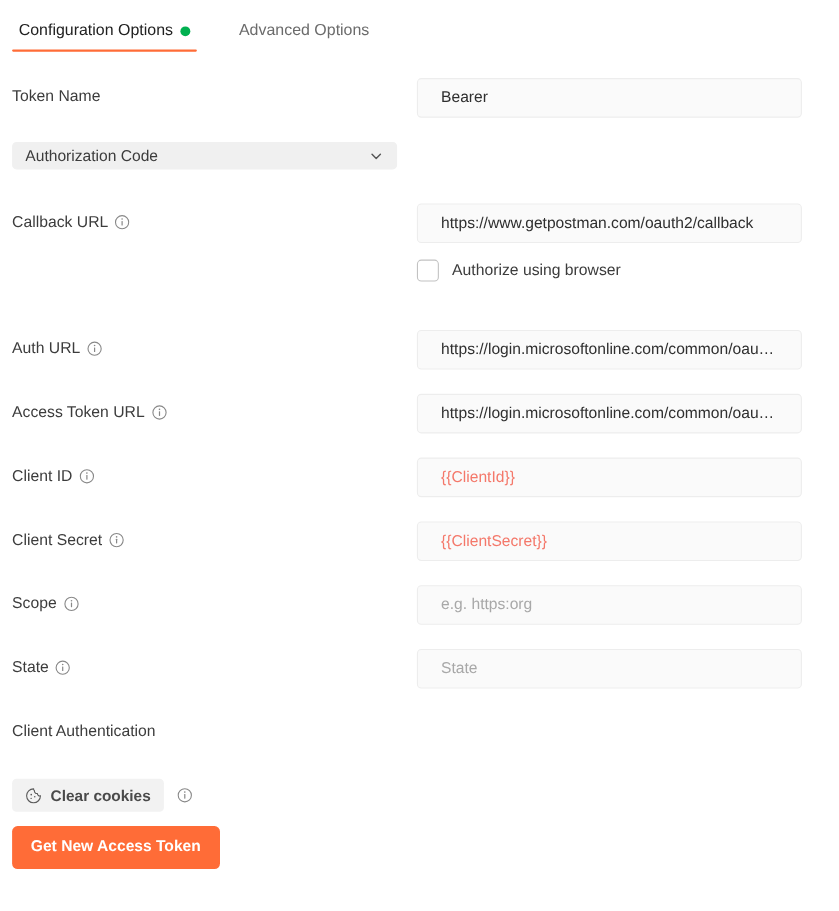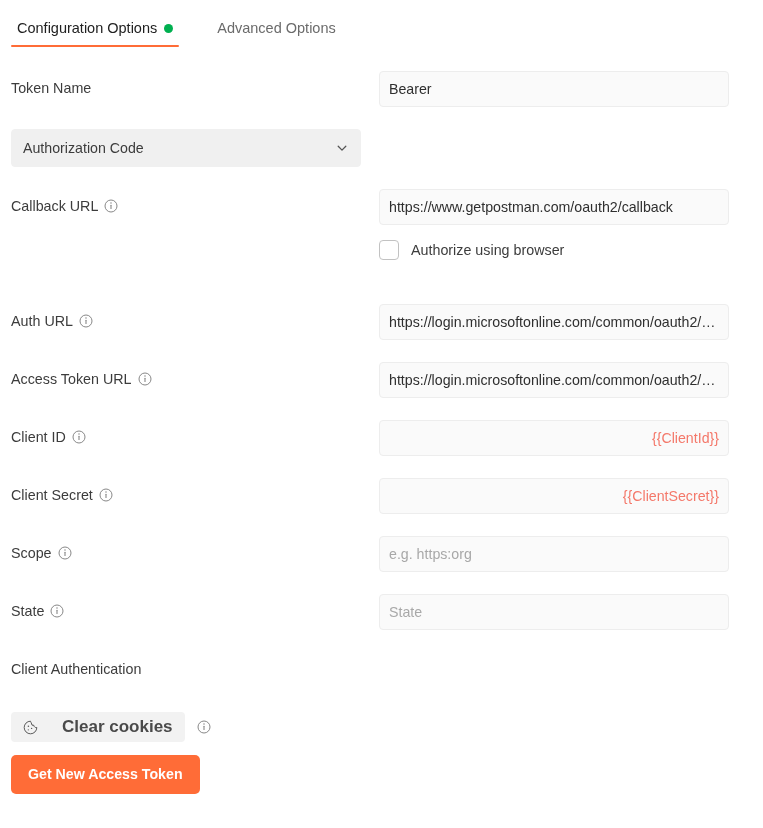--- a/index.html
+++ b/index.html
@@ -112,42 +112,41 @@
   }
   .info-icon svg { display: block; }
 
   
   .input {
     width: 350px;
     height: 36px;
     background: #fafafa;
     border: 1px solid #ededed;
     border-radius: 4px;
-    padding: 0 9px;
+    padding: 0 21px;
     font-family: inherit;
     font-size: 14.2px;
     color: #2f2f2f;
     line-height: 34px;
     white-space: nowrap;
     overflow: hidden;
     text-overflow: ellipsis;
     display: block;
   }
   .input.placeholder {
     color: #a8a8a8;
   }
   .input.variable {
     color: #f4786a;
-    text-align: right;
   }
 
   
   .select {
     width: 350px;
-    height: 38px;
+    height: 25px;
     background: #f0f0f0;
     border: 1px solid #f0f0f0;
     border-radius: 4px;
     padding: 0 11px;
     display: flex;
     align-items: center;
     justify-content: space-between;
     font-size: 14.2px;
     color: #3c3c3c;
     cursor: pointer;
@@ -195,27 +194,27 @@
   }
   .cookie-line {
     display: flex;
     align-items: center;
     gap: 12px;
     margin-bottom: 13px;
   }
   .clear-cookies {
     display: inline-flex;
     align-items: center;
-    gap: 24px;
+    gap: 8px;
     background: #f2f2f2;
     border: none;
     border-radius: 4px;
     padding: 7px 12px;
     font-family: inherit;
-    font-size: 17px;
+    font-size: 14px;
     font-weight: bold;
     color: #4a4a4a;
     cursor: pointer;
     line-height: 16px;
     text-align: right;
   }
   .cookie-icon { width: 15px; height: 15px; flex: none; }
   .cookie-icon svg { display: block; }
 
   .primary-btn {

